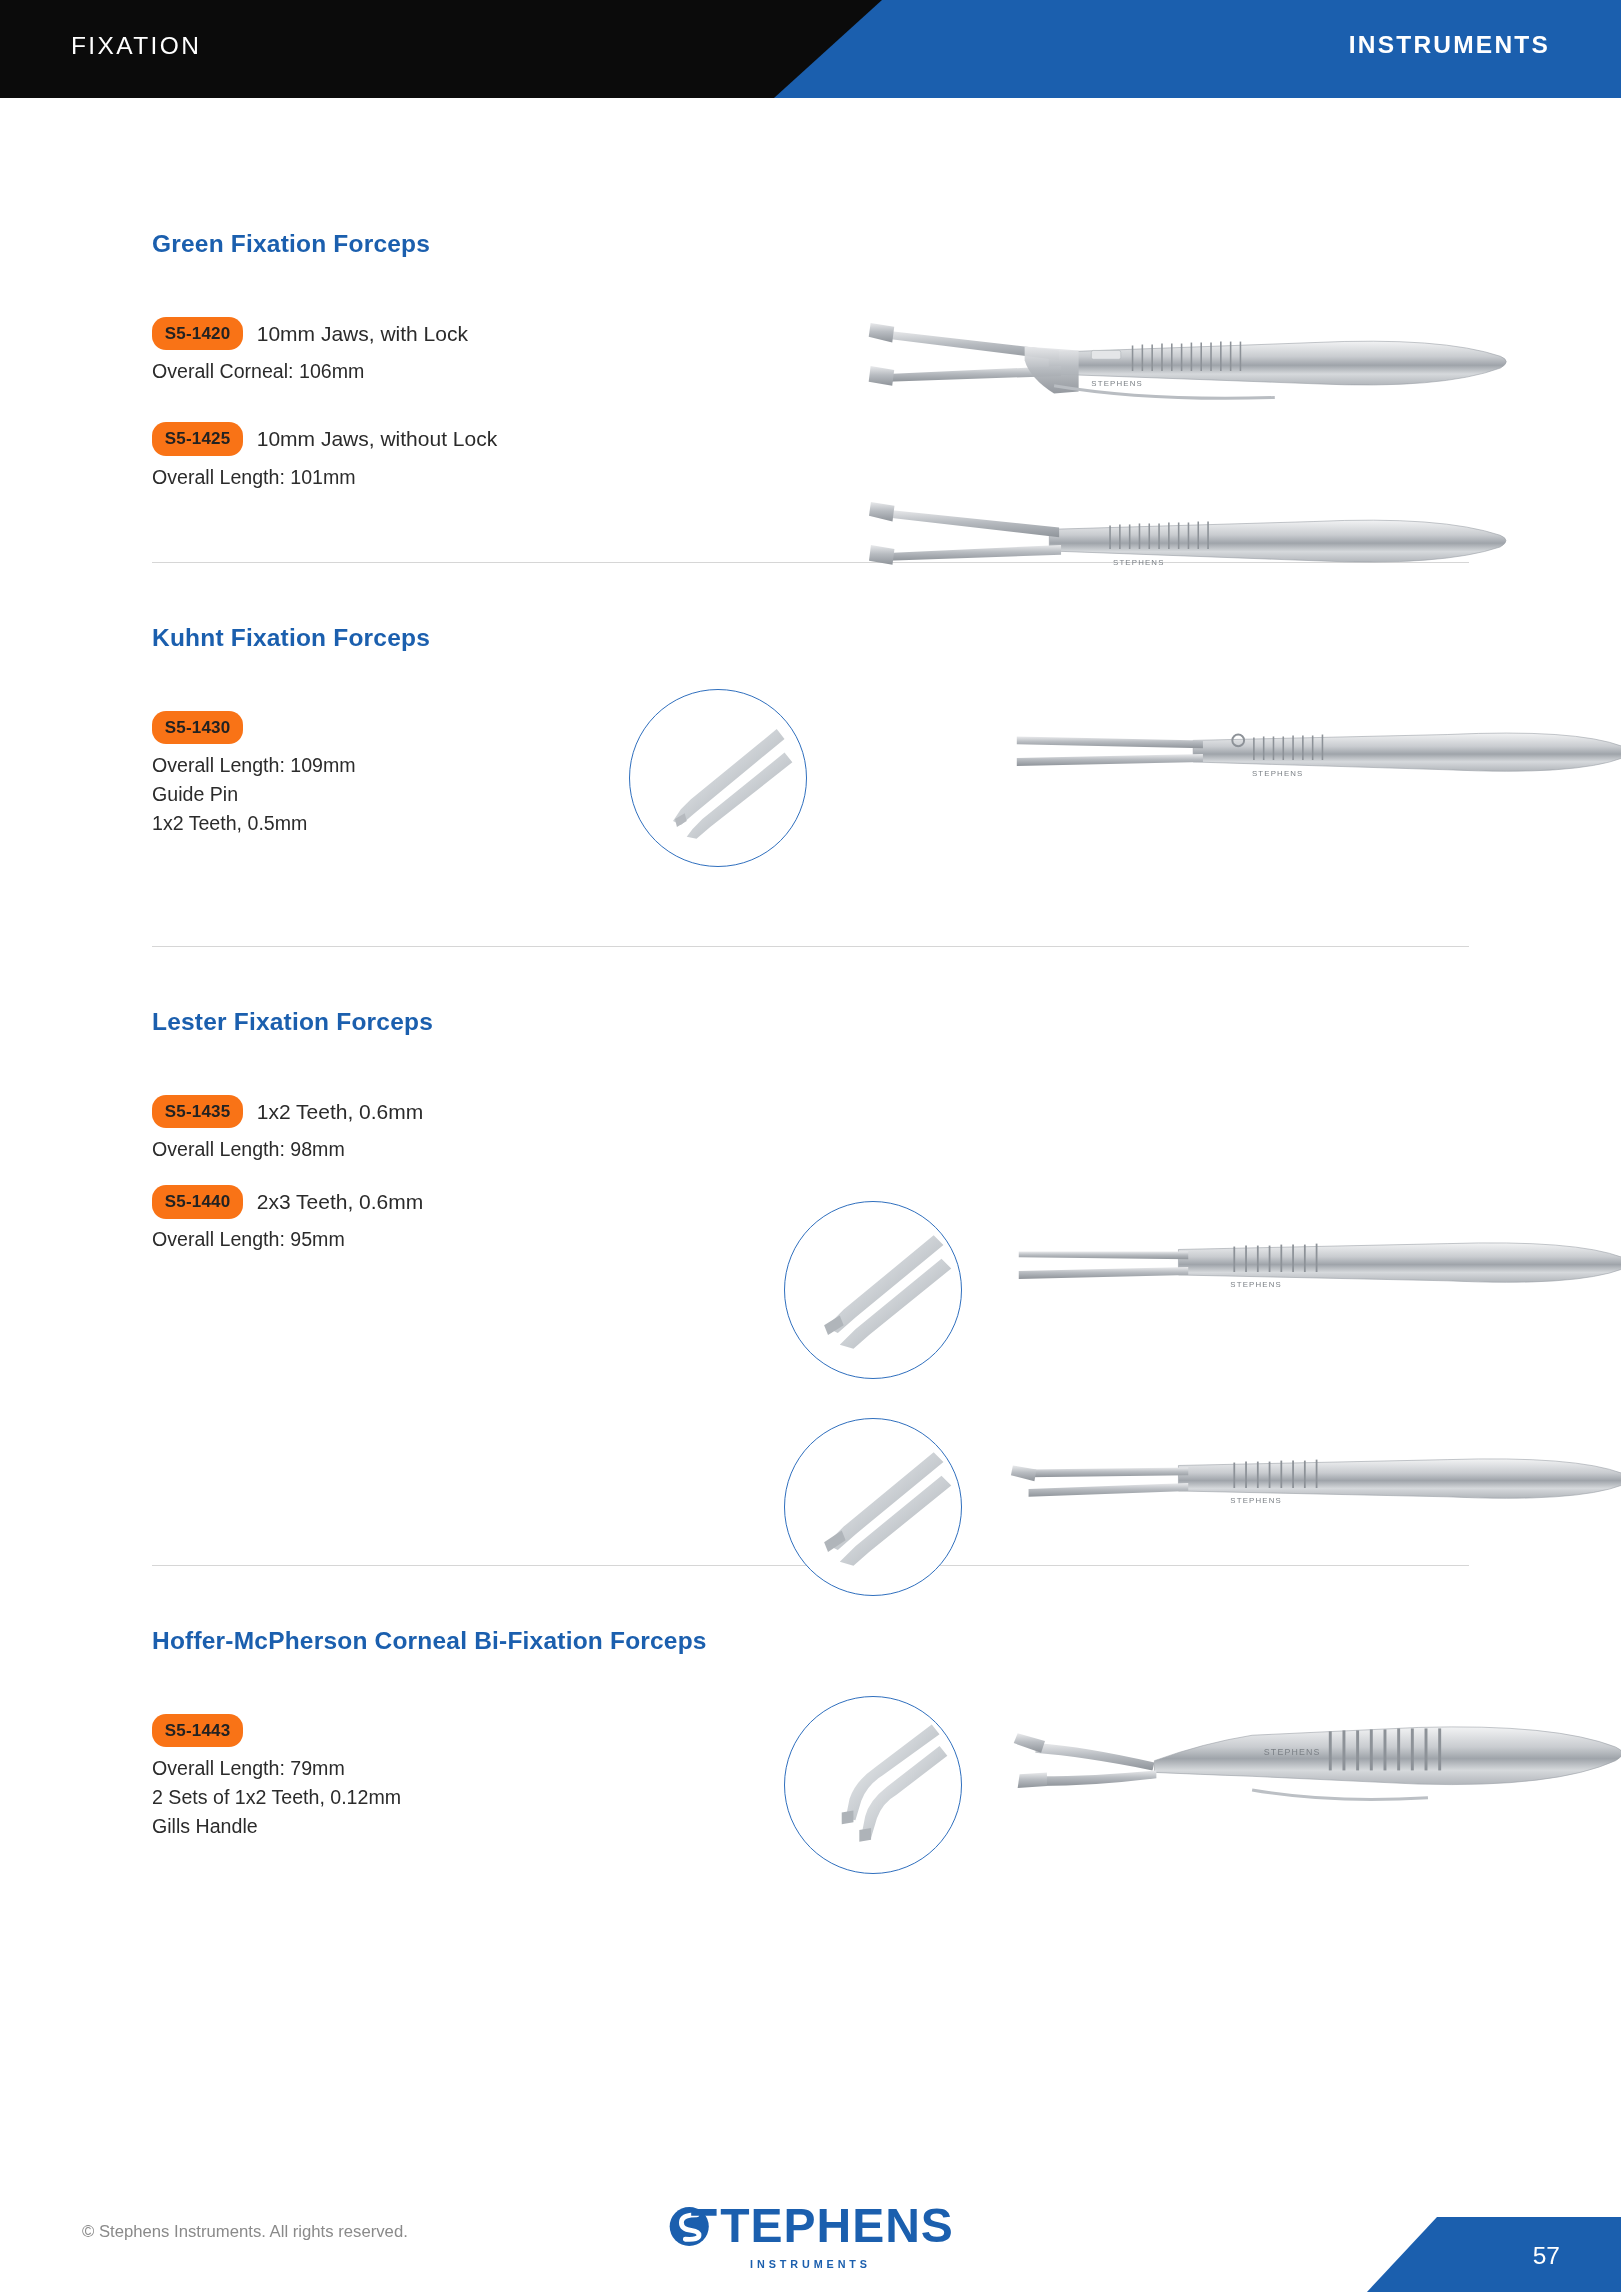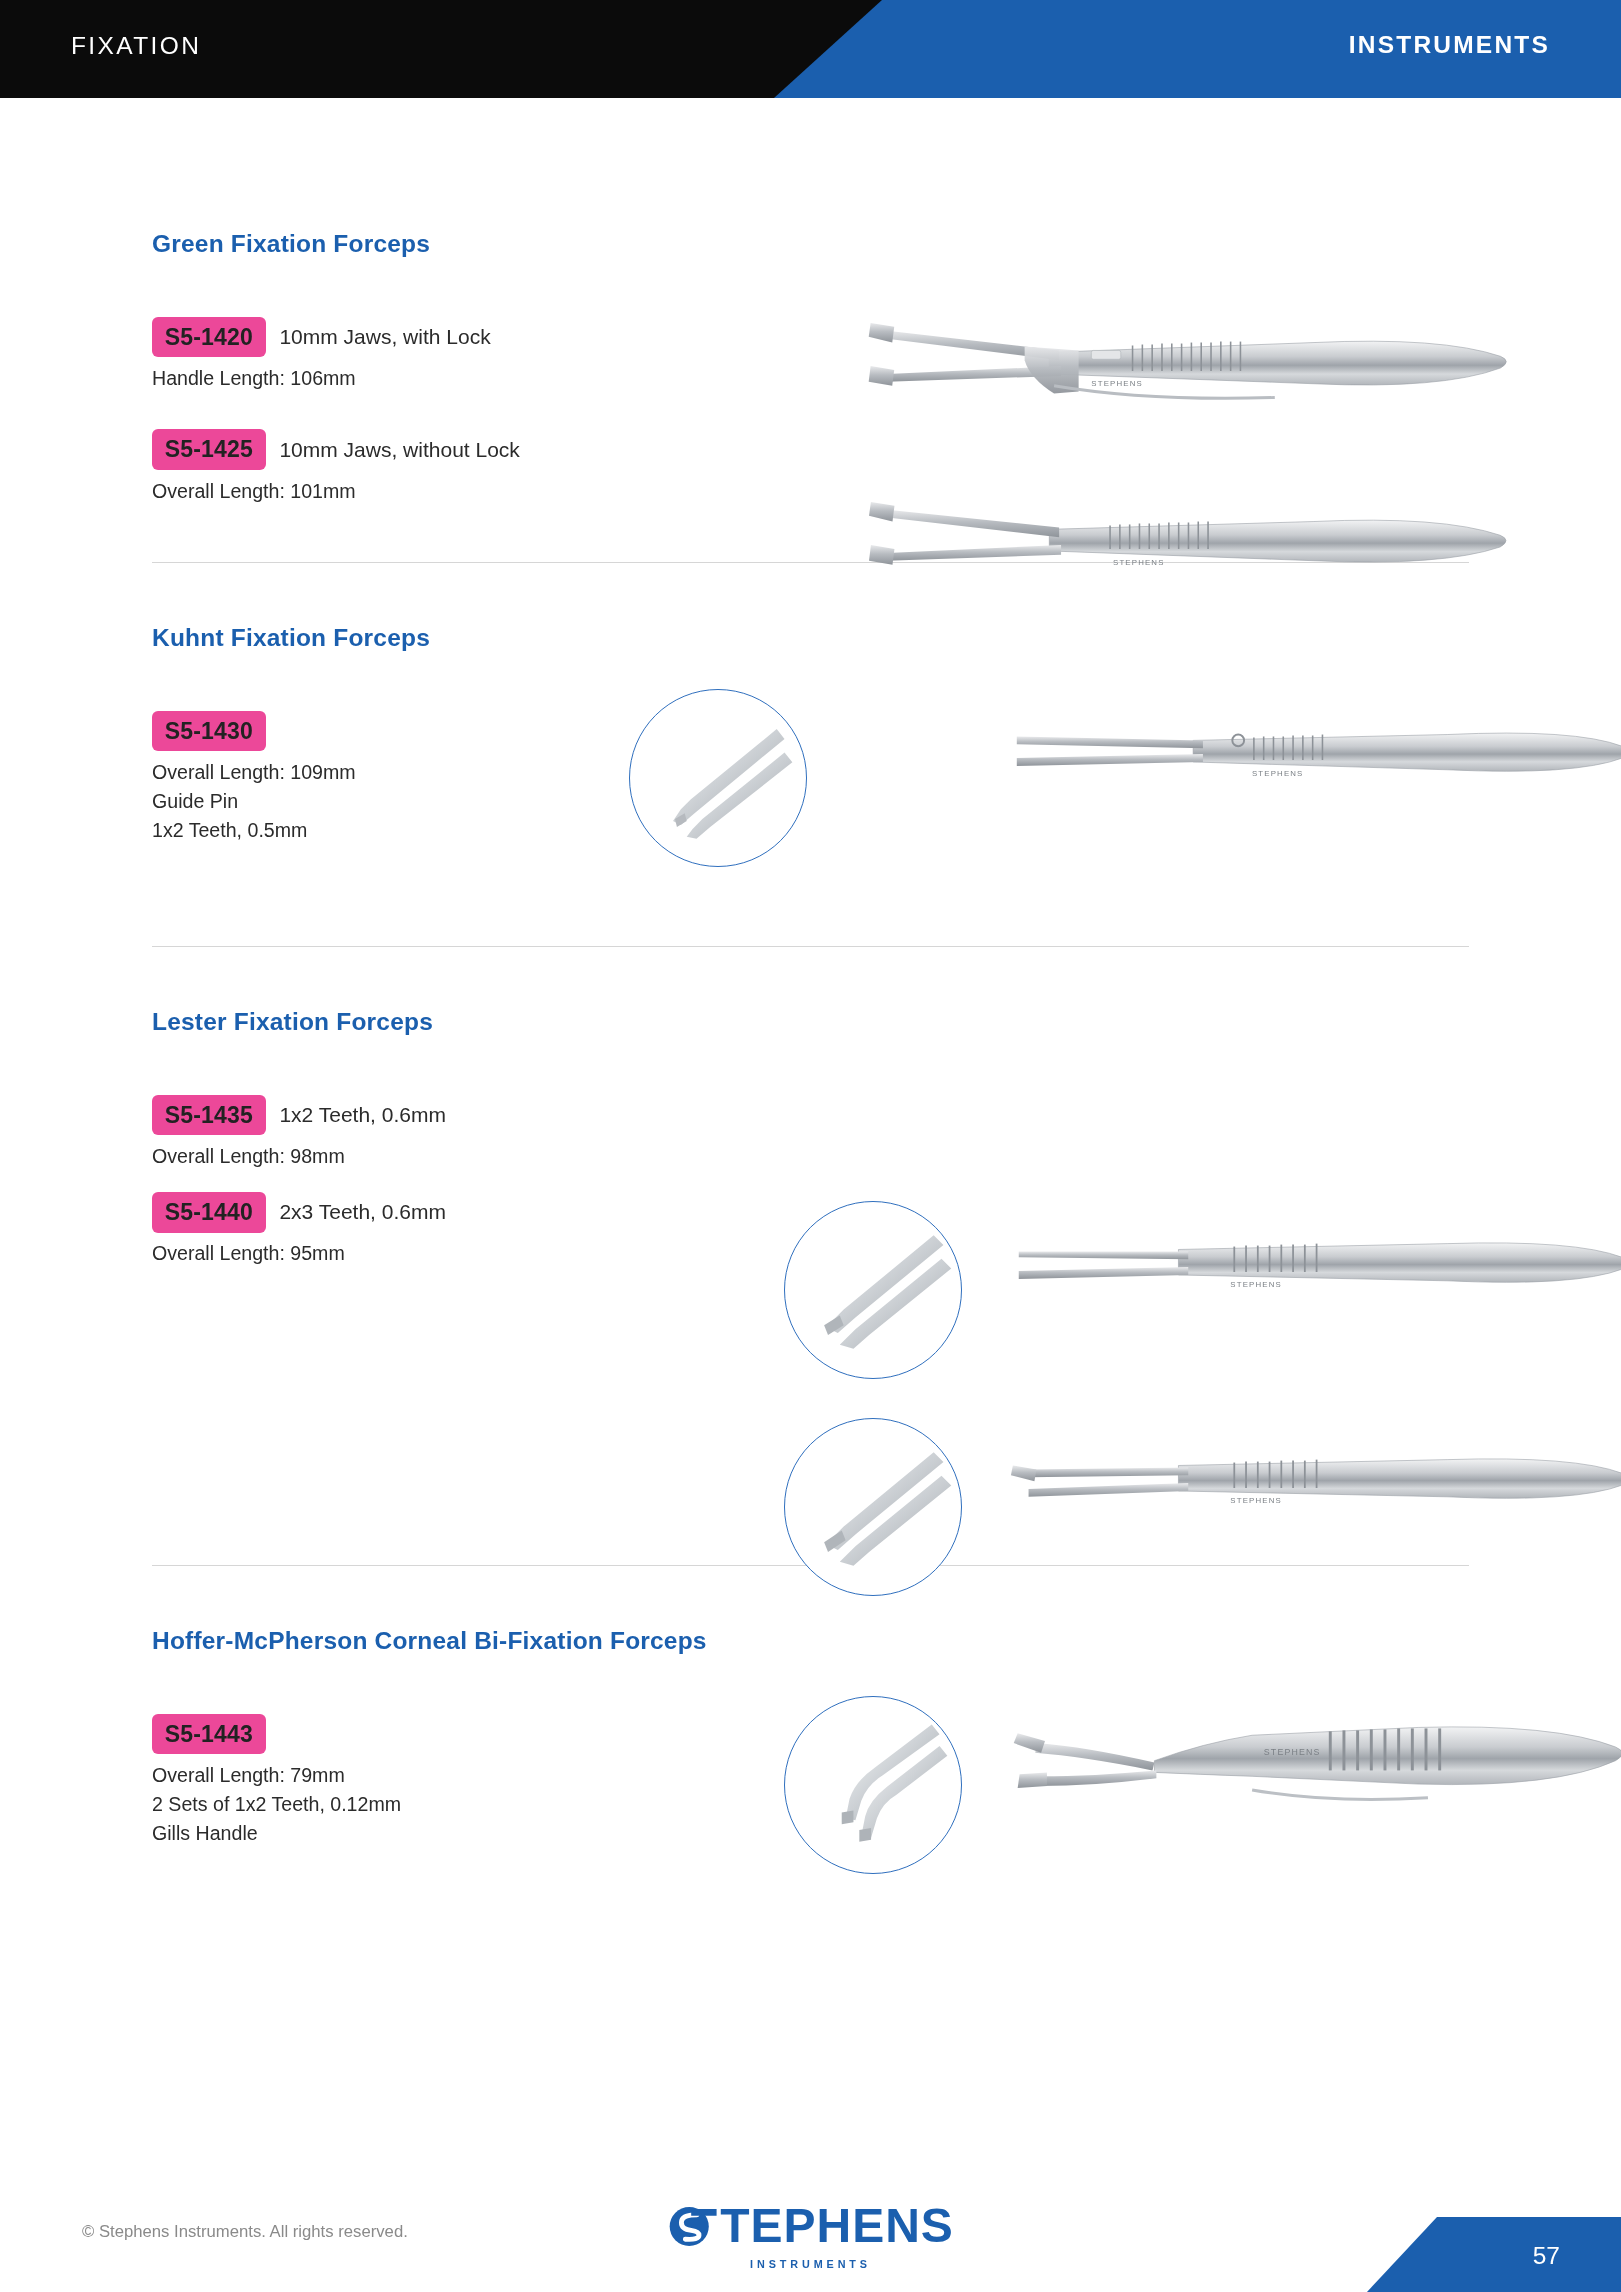--- a/index.html
+++ b/index.html
@@ -67,26 +67,26 @@
     margin: 0;
   }
 
   .sku-row {
     display: flex;
     align-items: center;
     gap: 13.7px;
     margin-top: 13.7px;
   }
   .sku-badge {
-    background: #ec4899;
+    background: #f97316;
     color: #222;
     font-weight: bold;
-    font-size: 23px;
+    font-size: 17px;
     padding: 6.9px 12.7px 6.9px 12.7px;
-    border-radius: 6px;
+    border-radius: 14px;
     display: inline-block;
     letter-spacing: 0.2px;
   }
   .sku-desc {
     font-size: 21px;
     color: #2b2b2b;
   }
   .spec-line {
     font-size: 19.6px;
     color: #2b2b2b;
@@ -184,21 +184,21 @@
 
   <div class="section" style="padding-top:132px;">
     <h2 class="section-title">Green Fixation Forceps</h2>
 
     <div style="position:relative; height:304px;">
       <div style="position:absolute; left:0; top:45px; width:608px;">
         <div class="sku-row">
           <span class="sku-badge">S5-1420</span>
           <span class="sku-desc">10mm Jaws, with Lock</span>
         </div>
-        <div class="spec-line">Handle Length: 106mm</div>
+        <div class="spec-line">Overall Corneal: 106mm</div>
 
         <div class="sku-row" style="margin-top:39px;">
           <span class="sku-badge">S5-1425</span>
           <span class="sku-desc">10mm Jaws, without Lock</span>
         </div>
         <div class="spec-line">Overall Length: 101mm</div>
       </div>
 
       <div class="tool-wrap" style="left:701px; top:59px;">
         <svg width="667" height="108" viewBox="0 0 680 110">

